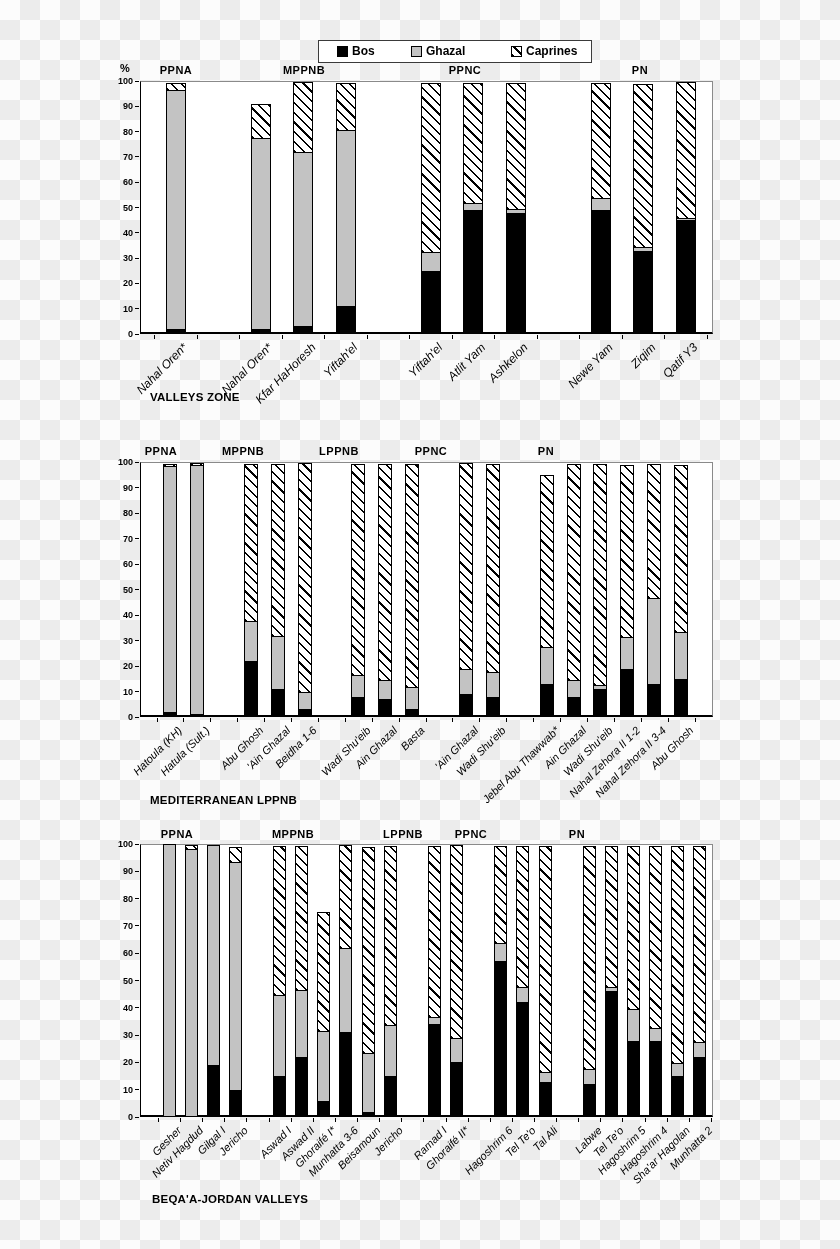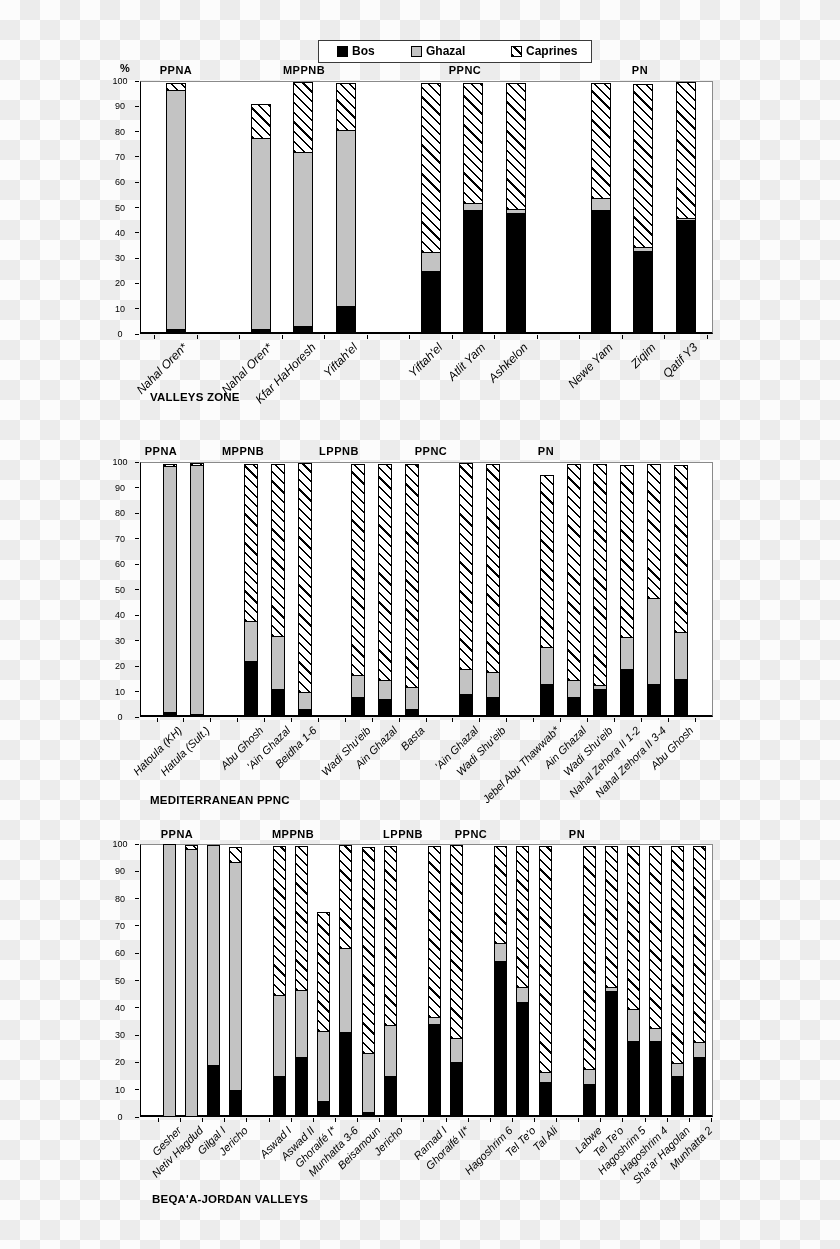--- a/index.html
+++ b/index.html
@@ -2,21 +2,21 @@
 <html><head>
 <meta charset="utf-8">
 <style>
   html,body{margin:0;padding:0;}
   #stage{
     position:relative;width:840px;height:1249px;overflow:hidden;
     font-family:"Liberation Sans",sans-serif;color:#000;
     background:repeating-conic-gradient(#ececec 0% 25%, #fcfcfc 25% 50%) 0 0 / 40px 40px;
   }
   .plot{position:absolute;background:#fff;border:1px solid #8a8a8a;border-left:1px solid #000;border-bottom:2px solid #000;box-sizing:border-box;}
-  .ylab{position:absolute;width:26px;text-align:center;font-size:9px;font-weight:normal;line-height:10px;}
+  .ylab{position:absolute;width:26px;text-align:right;font-size:9px;font-weight:bold;line-height:10px;}
   .ytick{position:absolute;width:4px;height:1px;background:#000;}
   .xtick{position:absolute;width:1px;height:4px;background:#000;}
   .hdr{position:absolute;width:90px;text-align:center;font-size:11px;font-weight:bold;letter-spacing:.5px;}
   .bar{position:absolute;display:flex;flex-direction:column;justify-content:flex-end;}
   .seg{box-sizing:border-box;border:1px solid #000;width:100%;}
   .seg.bos{background:#000;}
   .seg.gaz{background:#c3c3c3;}
   .seg.cap{background-color:#fff;background-image:repeating-linear-gradient(45deg,#000 0px,#000 1.6px,transparent 1.6px,transparent 6.8px);}
   .seg+.seg{margin-top:-1px;}
   .sitelab{position:absolute;white-space:nowrap;font-style:italic;transform:rotate(-45deg);transform-origin:100% 0%;line-height:12px;}
@@ -45,21 +45,21 @@
     </div>
     <div class="litem" style="left:192px;">
       <span class="swatch sw-cap"></span>
       <span>Caprines</span>
     </div>
   </div>
 
   <div class="pct" style="left:120px;top:62px;">%</div>
 
   <div class="zone" style="left:150px;top:391px;">VALLEYS ZONE</div>
-  <div class="zone" style="left:150px;top:794px;">MEDITERRANEAN PPNC</div>
+  <div class="zone" style="left:150px;top:794px;">MEDITERRANEAN LPPNB</div>
   <div class="zone" style="left:152px;top:1193px;">BEQA'A-JORDAN VALLEYS</div>
 
   <div id="charts">
       <div>
         <div class="plot" style="left: 140px; top: 81px; width: 573px; height: 253px;"></div>
         <div class="ytick" style="left: 135px; top: 333.5px;"></div>
         <div class="ylab" style="left: 107px; top: 329px;">0</div>
         <div class="ytick" style="left: 135px; top: 308.2px;"></div>
         <div class="ylab" style="left: 107px; top: 303.7px;">10</div>
         <div class="ytick" style="left: 135px; top: 282.9px;"></div>

